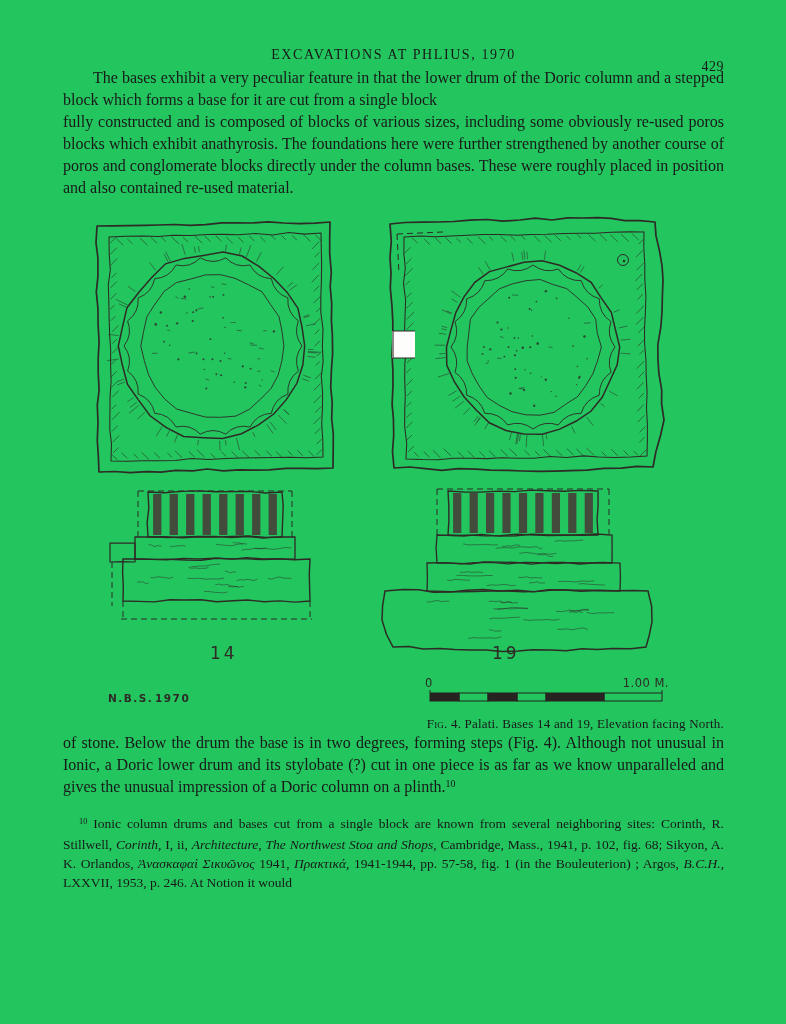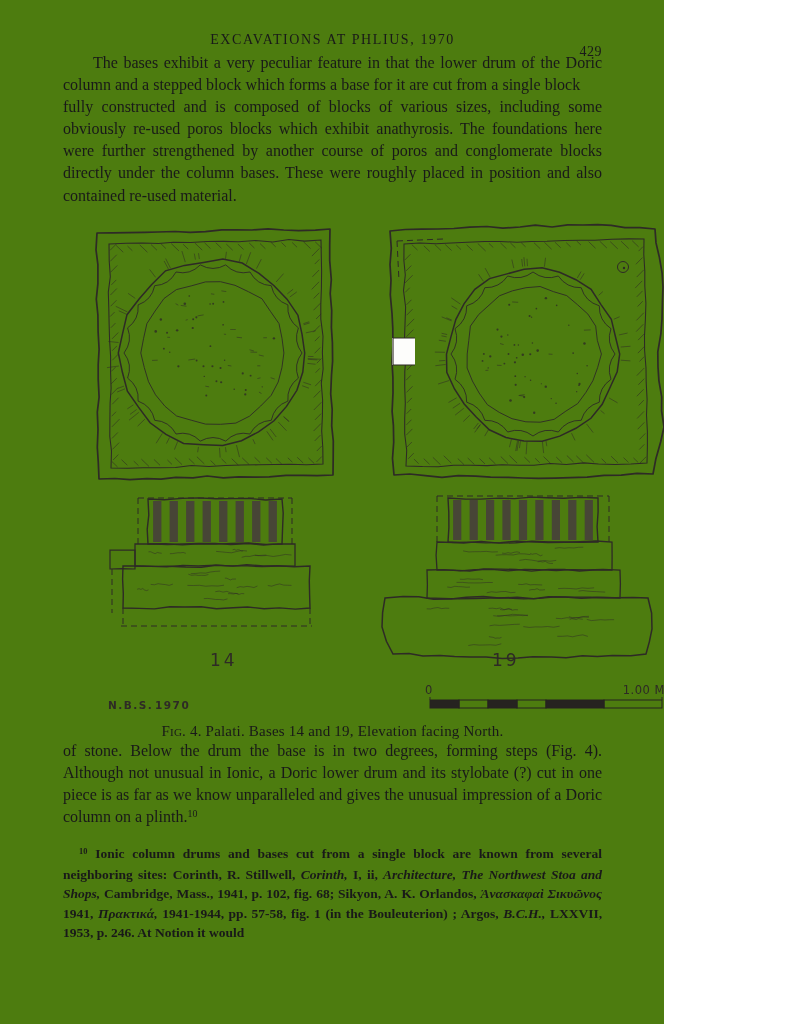--- a/index.html
+++ b/index.html
@@ -1,36 +1,36 @@
 <!DOCTYPE html>
 <html><head>
 <meta charset="utf-8">
 <title>Excavations at Phlius, 1970 — p. 429</title>
 <style>
   html,body{margin:0;padding:0;background:#ffffff;}
   .page{
-    width:664px;height:1024px;box-sizing:border-box;position:relative;
-    background:#4d7c0f;color:#191919;
+    width:786px;height:1024px;box-sizing:border-box;position:relative;
+    background:#22c55e;color:#191919;
     font-family:"Liberation Serif","DejaVu Serif",serif;
-    padding:32px 62px 0 63px;overflow:hidden;
+    padding:47px 62px 0 63px;overflow:hidden;
   }
   .running-head{position:relative;height:20px;text-align:center;
     font-size:14px;letter-spacing:1.6px;}
   .page-number{position:absolute;right:0;top:12px;letter-spacing:0.5px;}
   p.bodytext{margin:0;font-size:16px;line-height:22.1px;text-align:justify;}
   .para1{margin-top:18px;}
   .para2{text-indent:30px;}
   .para3{margin-top:20px;}
   .fnref{font-size:0.62em;position:relative;top:-0.45em;vertical-align:baseline;}
   figure{margin:10px 0 0 0;}
   .fig-wrap{position:relative;width:660px;height:500px;}
-  figcaption{margin-top:6px;text-align:center;font-size:15px;letter-spacing:0.2px;}
+  figcaption{margin-top:6px;text-align:right;font-size:13px;letter-spacing:0.2px;}
   .sc{font-variant:small-caps;}
   .footnote{margin-top:14px;font-size:13.5px;line-height:19.2px;
-    text-align:justify;text-indent:16px;font-weight:bold;}
+    text-align:justify;text-indent:16px;}
   .it{font-style:italic;}
   
   .fig-label{font-family:"DejaVu Sans",sans-serif;font-size:17px;fill:#2e2a26;letter-spacing:3px;}
   .fig-credit{font-family:"DejaVu Sans",sans-serif;font-size:10.5px;fill:#2e2a26;letter-spacing:1.5px;font-weight:bold;}
   .fig-scale-text{font-family:"DejaVu Sans",sans-serif;font-size:11.5px;fill:#2e2a26;letter-spacing:0.5px;}
 </style>
 </head>
 <body>
 
 <div class="page">

